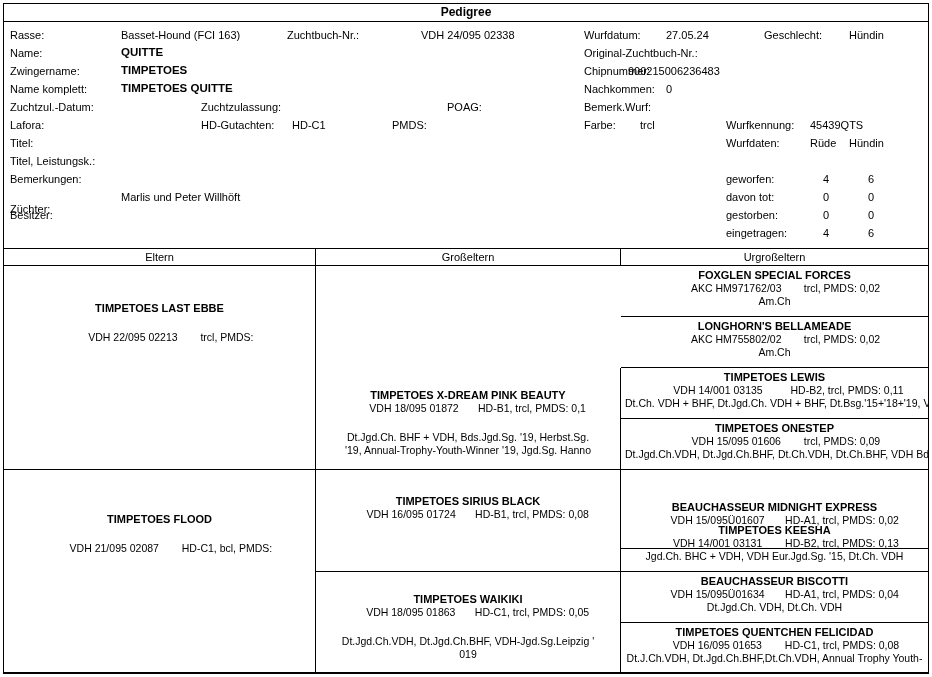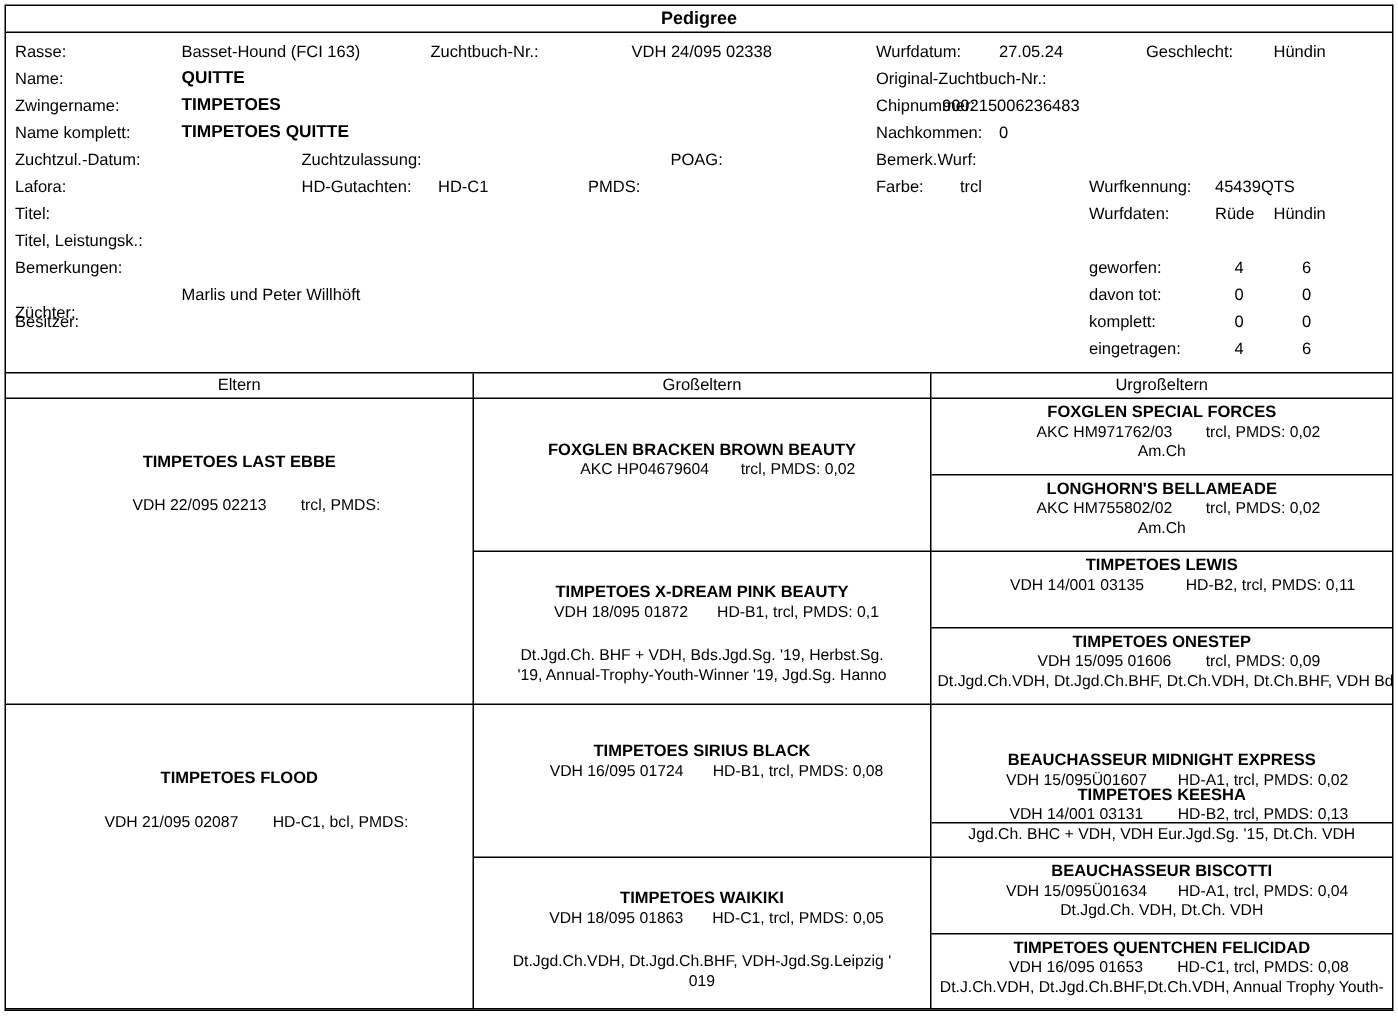--- a/index.html
+++ b/index.html
@@ -184,21 +184,21 @@
       <div class="hrow" style="left:845px; top:115px;">Hündin</div>
 
       <div class="hrow" style="left:722px; top:151px;">geworfen:</div>
       <div class="hrow" style="left:819px; top:151px;">4</div>
       <div class="hrow" style="left:864px; top:151px;">6</div>
 
       <div class="hrow" style="left:722px; top:169px;">davon tot:</div>
       <div class="hrow" style="left:819px; top:169px;">0</div>
       <div class="hrow" style="left:864px; top:169px;">0</div>
 
-      <div class="hrow" style="left:722px; top:187px;">komplett:</div>
+      <div class="hrow" style="left:722px; top:187px;">gestorben:</div>
       <div class="hrow" style="left:819px; top:187px;">0</div>
       <div class="hrow" style="left:864px; top:187px;">0</div>
 
       <div class="hrow" style="left:722px; top:205px;">eingetragen:</div>
       <div class="hrow" style="left:819px; top:205px;">4</div>
       <div class="hrow" style="left:864px; top:205px;">6</div>
     </div>
 
     <div class="colhdr" id="ch1">Eltern</div>
     <div class="colhdr" id="ch2">Großeltern</div>
@@ -217,27 +217,20 @@
 
       <div class="cell c-parent" style="top:204px; height:203px;">
         <div style="height:40px;"></div>
         <div class="nm">TIMPETOES FLOOD</div>
         <div class="gap16"></div>
         <div class="ln">
           <span class="sp" style="width:135px;">VDH 21/095 02087</span><span>HD-C1, bcl, PMDS:</span>
         </div>
       </div>
 
-      <div class="cell c-gp" style="top:0; height:102px;">
-        <div style="height:25px;"></div>
-        <div class="nm">FOXGLEN BRACKEN BROWN BEAUTY</div>
-        <div class="ln">
-          <span class="sp" style="width:128px;">AKC HP04679604</span><span>trcl, PMDS: 0,02</span>
-        </div>
-      </div>
 
       <div class="cell c-gp" style="top:102px; height:102px;">
         <div style="height:18px;"></div>
         <div class="nm">TIMPETOES X-DREAM PINK BEAUTY</div>
         <div class="ln">
           <span class="sp" style="width:128px;">VDH 18/095 01872</span><span>HD-B1, trcl, PMDS: 0,1</span>
         </div>
         <div class="gap16"></div>
         <div class="ln2">Dt.Jgd.Ch. BHF + VDH, Bds.Jgd.Sg. '19, Herbst.Sg.</div>
         <div class="ln2">'19, Annual-Trophy-Youth-Winner '19, Jgd.Sg. Hanno</div>
@@ -276,20 +269,21 @@
           <span class="sp" style="width:135px;">AKC HM755802/02</span><span>trcl, PMDS: 0,02</span>
         </div>
         <div class="ln2">Am.Ch</div>
       </div>
 
       <div class="cell c-ggp" style="top:102px; height:51px;">
         <div class="nm">TIMPETOES LEWIS</div>
         <div class="ln">
           <span class="sp" style="width:145px;">VDH 14/001 03135</span><span>HD-B2, trcl, PMDS: 0,11</span>
         </div>
+        <div class="ln2">Dt.Ch. VDH + BHF, Dt.Jgd.Ch. VDH + BHF, Dt.Bsg.'15+'18+'19, V</div>
       </div>
 
       <div class="cell c-ggp" style="top:153px; height:51px;">
         <div class="nm">TIMPETOES ONESTEP</div>
         <div class="ln">
           <span class="sp" style="width:135px;">VDH 15/095 01606</span><span>trcl, PMDS: 0,09</span>
         </div>
         <div class="ln2">Dt.Jgd.Ch.VDH, Dt.Jgd.Ch.BHF, Dt.Ch.VDH, Dt.Ch.BHF, VDH Bd.</div>
       </div>
 

